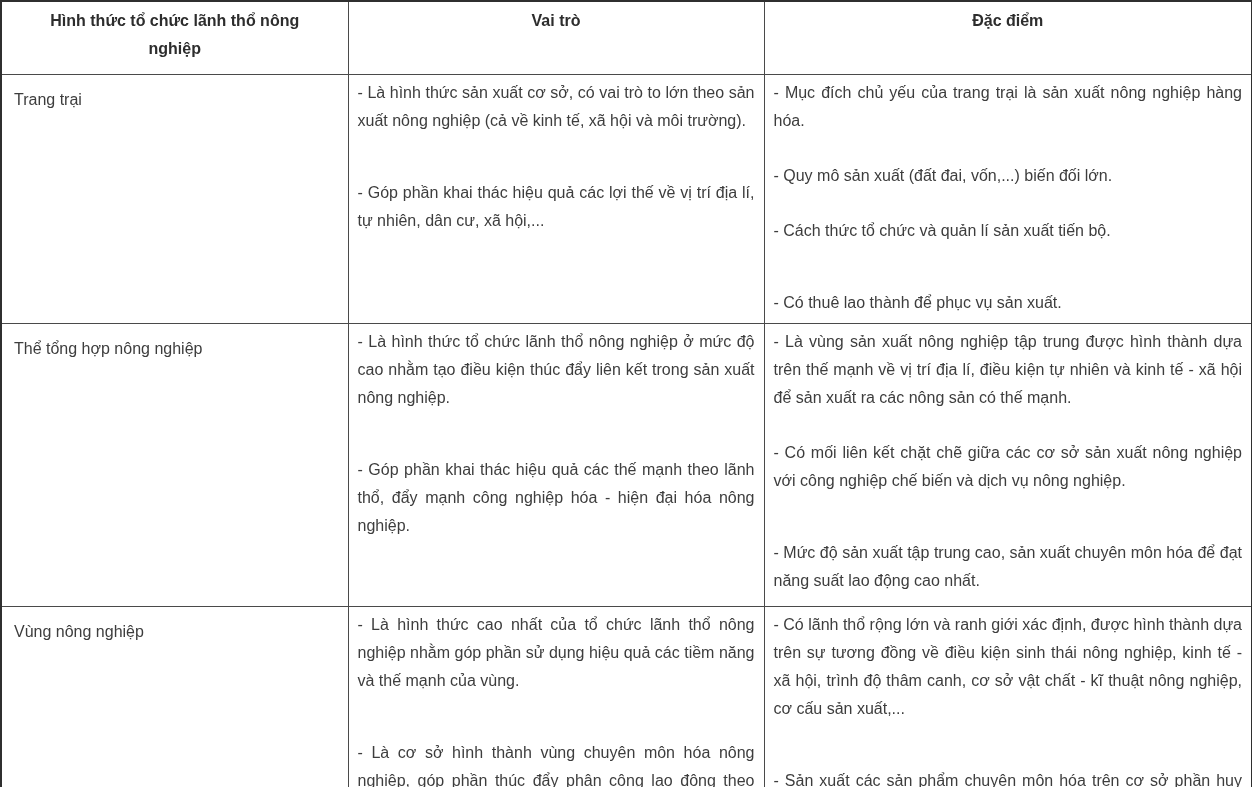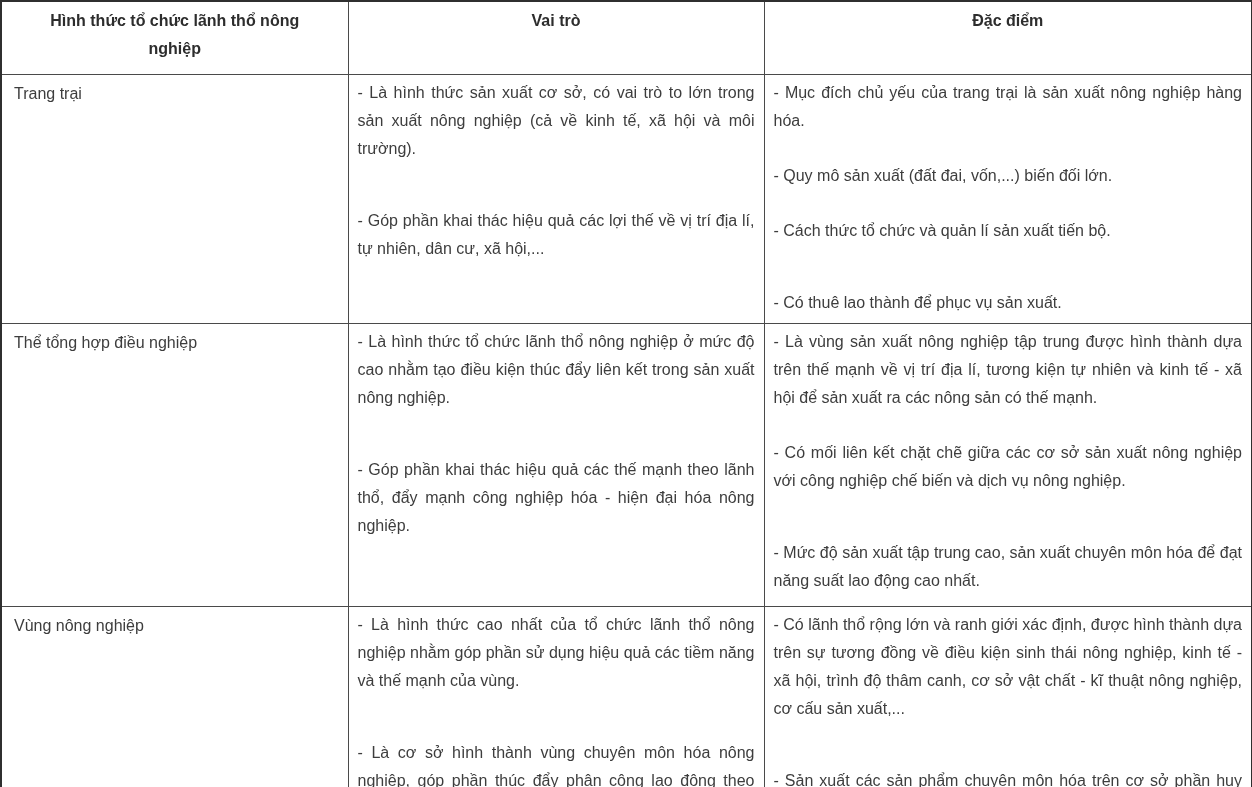--- a/index.html
+++ b/index.html
@@ -30,21 +30,21 @@
     text-align: center;
     padding: 5px 20px 6px;
     color: #2d2d2d;
   }
   tr.row-header { height: 73px; }
   tr.row-1 { height: 205px; }
   tr.row-2 { height: 283px; }
   tr.row-3 { height: 220px; }
   td.c1 {
     text-align: left;
-    padding: 5px 12px;
+    padding: 11px 12px;
   }
   td.c2, td.c3 {
     text-align: justify;
     padding: 4px 9px 6px;
   }
   td p {
     margin: 0 0 27px 0;
     text-align: justify;
   }
   td p:last-child { margin-bottom: 0; margin-top: 44px; }
@@ -62,38 +62,38 @@
     <tr class="row-header">
       <th class="hdr">Hình thức tổ chức lãnh thổ nông nghiệp</th>
       <th class="hdr">Vai trò</th>
       <th class="hdr">Đặc điểm</th>
     </tr>
   </thead>
   <tbody>
     <tr class="row-1">
       <td class="c1">Trang trại</td>
       <td class="c2">
-        <p>- Là hình thức sản xuất cơ sở, có vai trò to lớn trong sản xuất nông nghiệp (cả về kinh tế, xã hội và môi trường).</p>
+        <p>- Là hình thức sản xuất cơ sở, có vai trò to lớn theo sản xuất nông nghiệp (cả về kinh tế, xã hội và môi trường).</p>
         <p>- Góp phần khai thác hiệu quả các lợi thế về vị trí địa lí, tự nhiên, dân cư, xã hội,...</p>
       </td>
       <td class="c3">
         <p>- Mục đích chủ yếu của trang trại là sản xuất nông nghiệp hàng hóa.</p>
         <p>- Quy mô sản xuất (đất đai, vốn,...) biến đối lớn.</p>
         <p>- Cách thức tổ chức và quản lí sản xuất tiến bộ.</p>
         <p>- Có thuê lao thành để phục vụ sản xuất.</p>
       </td>
     </tr>
     <tr class="row-2">
-      <td class="c1">Thể tổng hợp điều nghiệp</td>
+      <td class="c1">Thể tổng hợp nông nghiệp</td>
       <td class="c2">
         <p>- Là hình thức tổ chức lãnh thổ nông nghiệp ở mức độ cao nhằm tạo điều kiện thúc đẩy liên kết trong sản xuất nông nghiệp.</p>
         <p>- Góp phần khai thác hiệu quả các thế mạnh theo lãnh thổ, đẩy mạnh công nghiệp hóa - hiện đại hóa nông nghiệp.</p>
       </td>
       <td class="c3">
-        <p>- Là vùng sản xuất nông nghiệp tập trung được hình thành dựa trên thế mạnh về vị trí địa lí, tương kiện tự nhiên và kinh tế - xã hội để sản xuất ra các nông sản có thế mạnh.</p>
+        <p>- Là vùng sản xuất nông nghiệp tập trung được hình thành dựa trên thế mạnh về vị trí địa lí, điều kiện tự nhiên và kinh tế - xã hội để sản xuất ra các nông sản có thế mạnh.</p>
         <p>- Có mối liên kết chặt chẽ giữa các cơ sở sản xuất nông nghiệp với công nghiệp chế biến và dịch vụ nông nghiệp.</p>
         <p>- Mức độ sản xuất tập trung cao, sản xuất chuyên môn hóa để đạt năng suất lao động cao nhất.</p>
       </td>
     </tr>
     <tr class="row-3">
       <td class="c1">Vùng nông nghiệp</td>
       <td class="c2">
         <p>- Là hình thức cao nhất của tổ chức lãnh thổ nông nghiệp nhằm góp phần sử dụng hiệu quả các tiềm năng và thế mạnh của vùng.</p>
         <p>- Là cơ sở hình thành vùng chuyên môn hóa nông nghiệp, góp phần thúc đẩy phân công lao động theo lãnh thổ.</p>
       </td>

